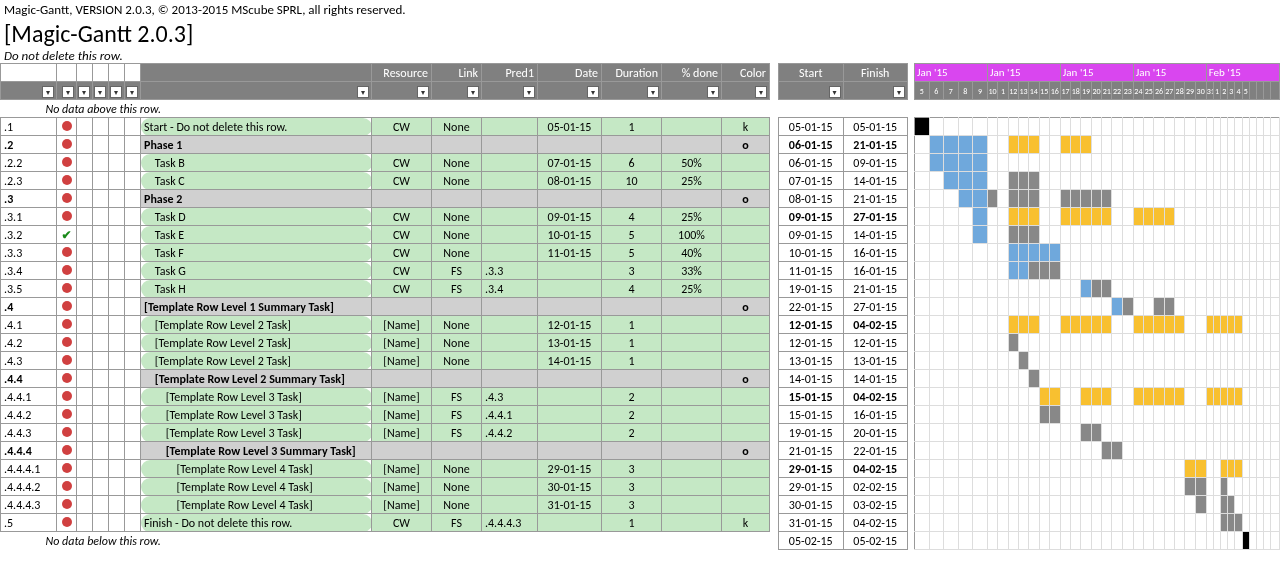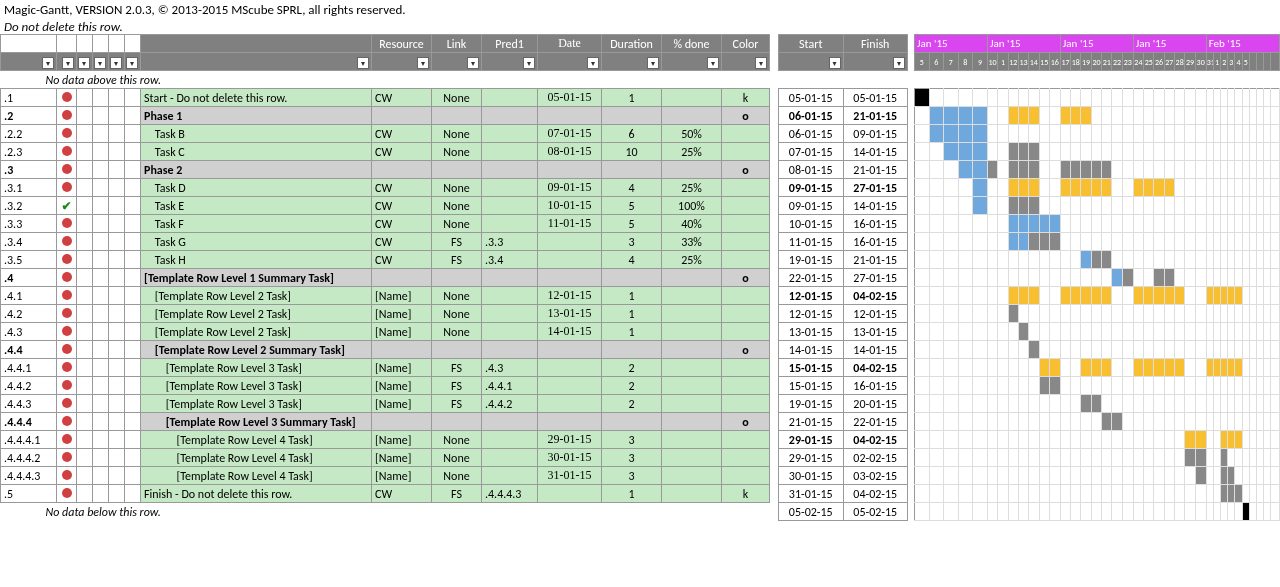--- a/index.html
+++ b/index.html
@@ -8,35 +8,35 @@
   .header1 { font-size: 13px; padding: 2px 4px; }
   .header2 { font-size: 24px; padding: 0 4px; font-weight: normal; }
   .header3 { font-style: italic; font-size: 13px; padding: 0 4px; }
   .layout { display: flex; }
   .left-pane { width: 770px; flex-shrink: 0; }
   .mid-pane { width: 130px; flex-shrink: 0; margin-left: 8px;}
   .right-pane { flex: 1; overflow: hidden; margin-left: 6px; position: relative;}
   .scroll-area { height: 38px; display:flex; align-items:center; padding-left:8px; gap:2px;}
   table { border-collapse: collapse; width: 100%; table-layout: fixed; }
   td, th { border: 1px solid #999; height: 18px; font-size: 12px; padding: 0 3px; overflow: hidden; white-space: nowrap; text-overflow: clip; vertical-align: middle;}
-  .hdr-row td, .hdr-row th { background: #808080; color: #fff; text-align: center; position:relative; }
+  .hdr-row td, .hdr-row th { background: #808080; color: #fff; text-align: right; position:relative; }
   .hdr-row2 td { background: #808080; height: 18px; position:relative;}
   .filter { position:absolute; right:2px; bottom:1px; width:12px; height:12px; background:#fff; border:1px solid #666; font-size:8px; line-height:10px; text-align:center; color:#333;}
   .nodata { font-style: italic; border:none; border-bottom:1px solid #999;padding-left:45px;}
   .green-row td { background: #c5e8c5; }
-  .green-row td.taskcell { background:#c5e8c5;}
+  .green-row td.taskcell { background:#c5e8c5;border-radius:9px;}
   .gray-row td { background: #d0d0d0; font-weight: bold; }
   .wbs-col { width: 56px; text-align:left; background:#fff !important;}
   .ryg-col { width: 20px; text-align:center; background:#fff !important;}
   .ind-col { width: 16px; background:#fff !important;}
   .task-col { text-align:left;}
-  .res-col { width: 60px; }
+  .res-col { width: 60px; text-align:center;}
   .link-col { width: 50px; text-align:center;}
   .pred-col { width: 56px; text-align:left;}
-  .date-col { width: 64px; text-align:center;font-family:Liberation Serif, serif;}
+  .date-col { width: 64px; text-align:center;}
   .dur-col { width: 60px; text-align:center;}
   .done-col { width: 60px; text-align:center;}
   .color-col { width: 48px; text-align:center;}
   .mid-pane td { text-align:center; width:64px;}
   .bold-date { font-weight:bold;}
   .ryg-red { display:inline-block; width:10px; height:10px; border-radius:50%; background:#d04040;}
   .ryg-green { display:inline-block; width:12px; height:10px; color:#1a8a1a; font-weight:bold;}
   .gantt-table td { width: 9.5px; padding:0; height:18px;}
   .gantt-hdr1 td { background:#d946ef; color:#fff; font-size:11px; text-align:left; padding-left:2px;}
   .gantt-hdr2 td { background:#808080; color:#fff; font-size:8px; text-align:center; padding:0;}
@@ -47,20 +47,21 @@
   .gantt-table { border-collapse:collapse;}
   .gantt-table td { border-right:1px solid #ddd; border-bottom:1px solid #ddd;}
   .gantt-hdr1 td, .gantt-hdr2 td { border-color:#999;}
   .noborder td { border:none !important;}
 </style>
 </head>
 <body>
 
 <div class="container">
   <div class="header1">Magic-Gantt, VERSION 2.0.3, © 2013-2015 MScube SPRL, all rights reserved.</div>
+  <div class="header2">[Magic-Gantt 2.0.3]</div>
   <div class="header3">Do not delete this row.</div>
 
   <div class="layout">
 
     <div class="left-pane">
       <table>
         <tbody>
             <tr class="hdr-row">
           <td class="wbs-col">WBS</td>
           <td class="ryg-col">RYG</td>

